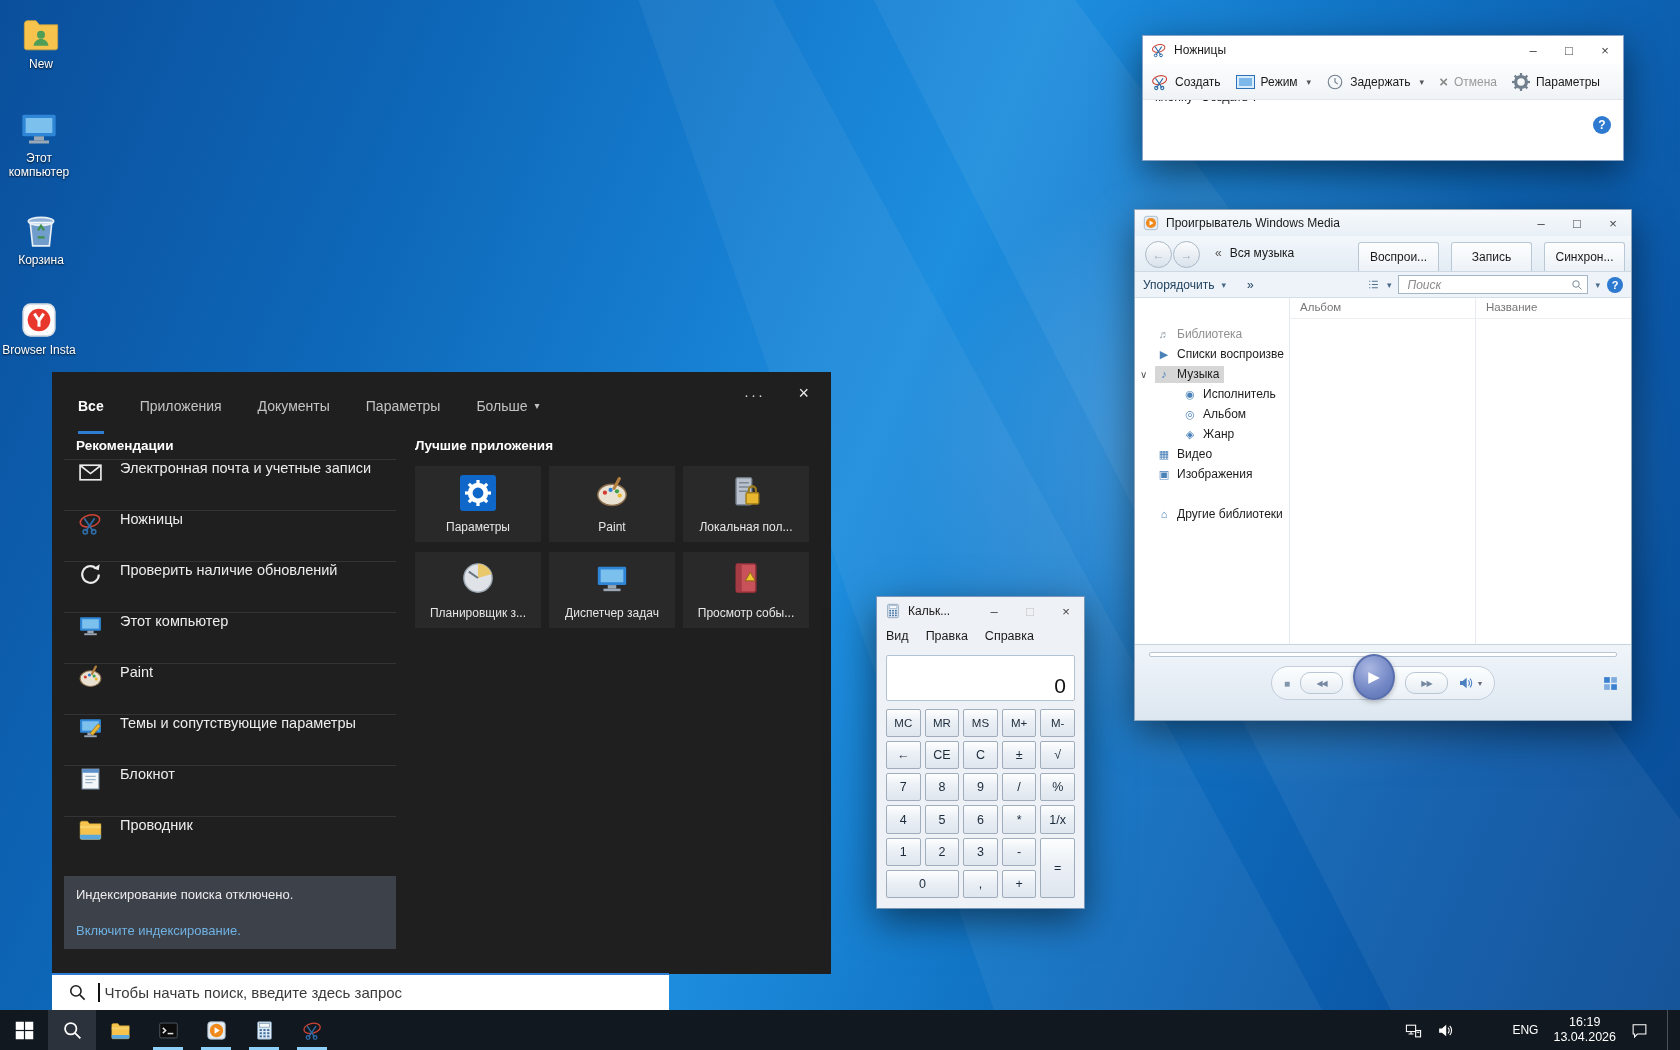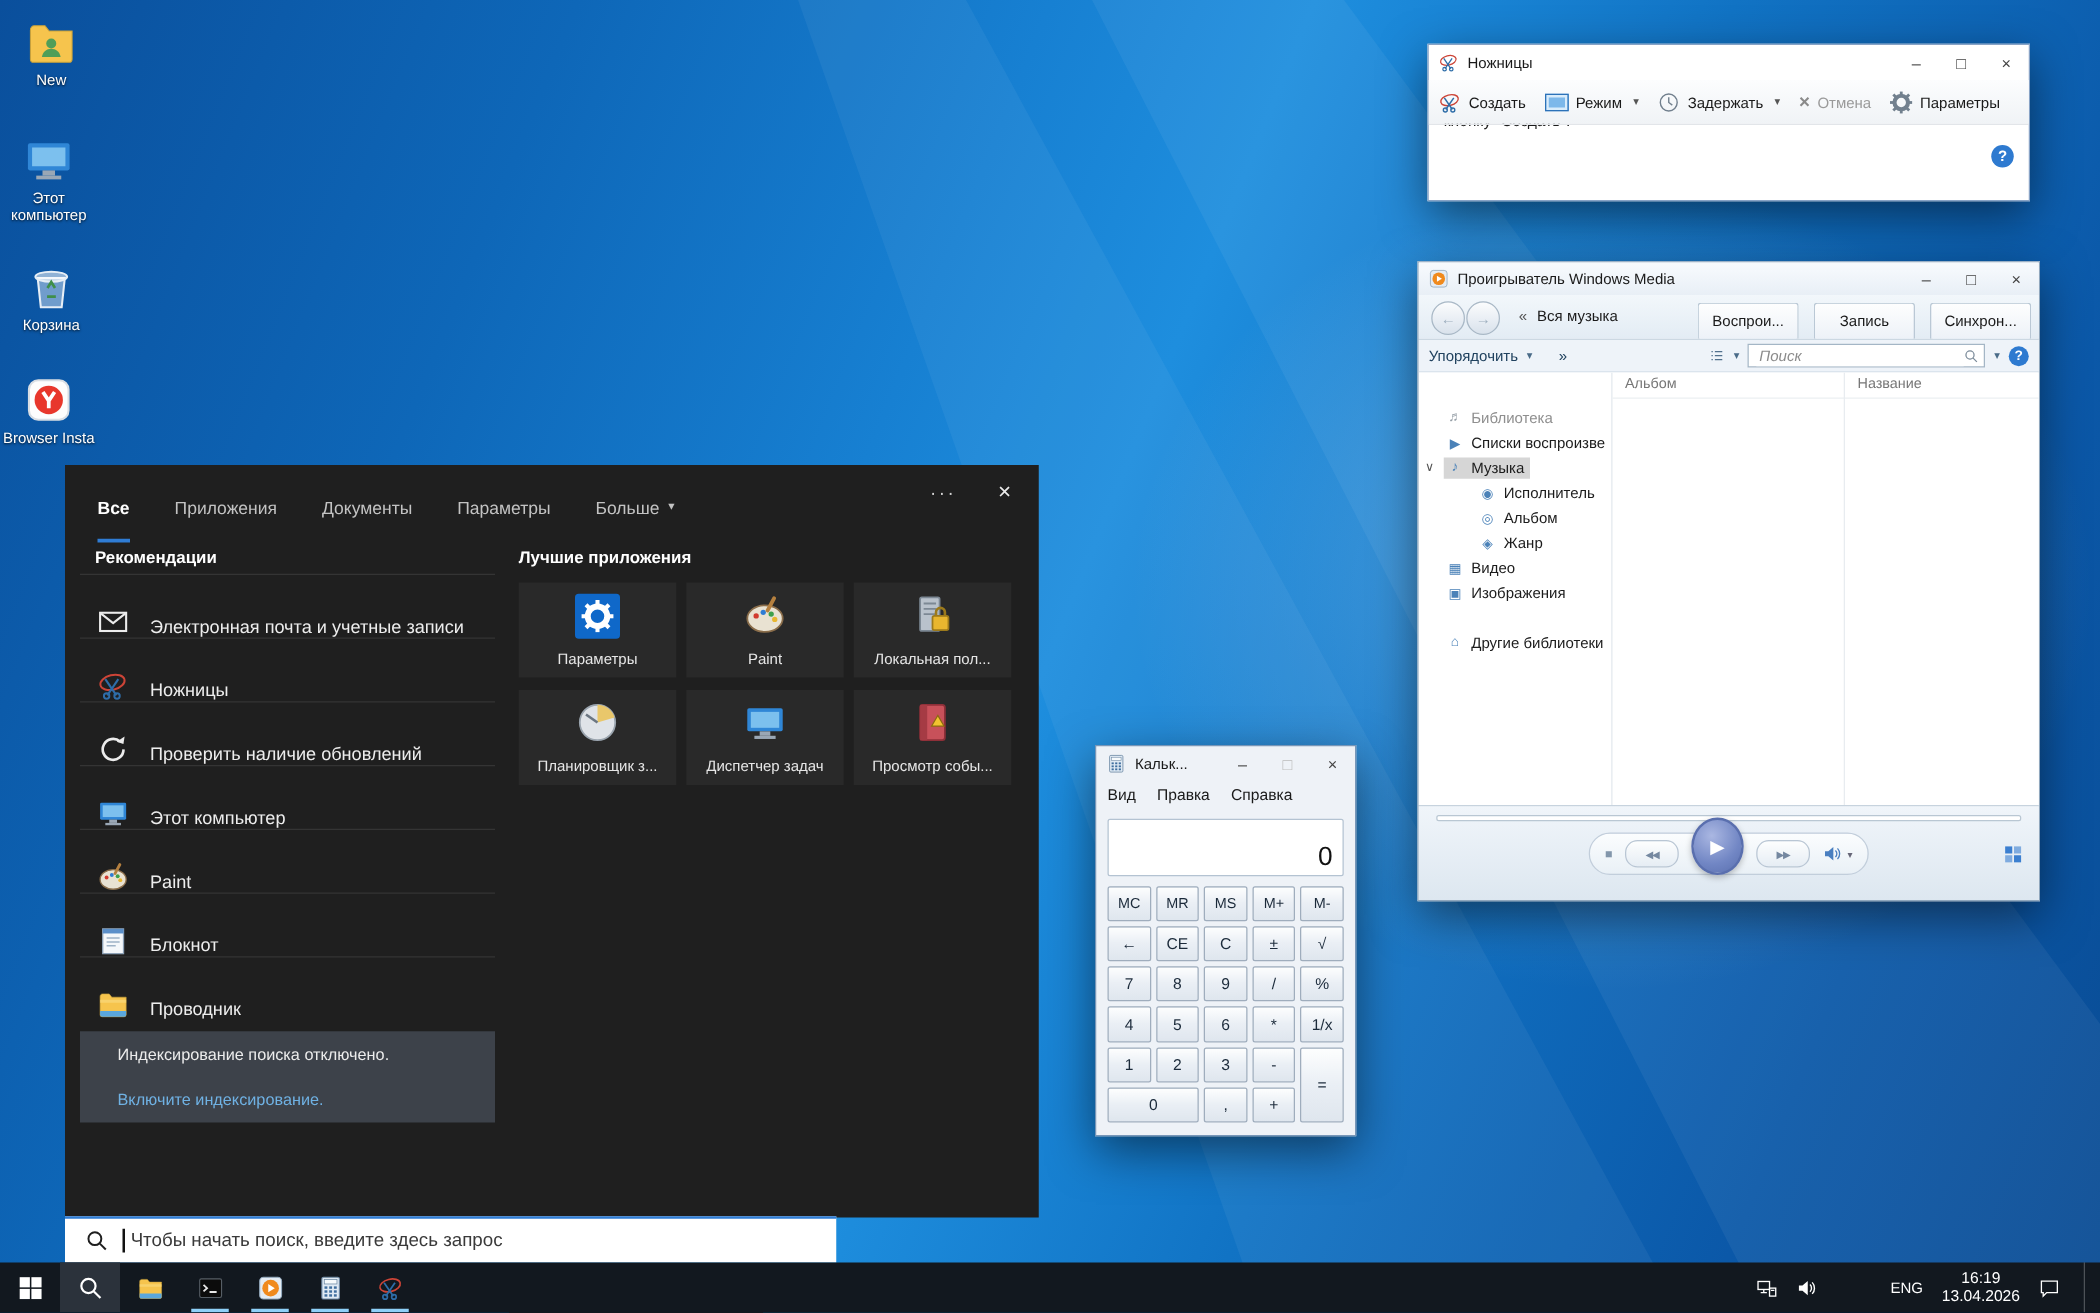--- a/index.html
+++ b/index.html
@@ -22,25 +22,25 @@
   .tabsrow{position:relative;height:46px;display:flex;gap:36px;padding:16px 0 0 26px;}
   .tab{font-size:14px;color:#c3c3c3;position:relative;padding-bottom:11px;cursor:pointer;display:flex;gap:7px;align-items:center;}
   .tab.active{color:#fff;font-weight:700;}
   .tab.active::after{content:"";position:absolute;left:0;bottom:0;width:100%;height:3px;background:#2f7cd4;}
   .tab .caret{font-size:10px;color:#c3c3c3;}
   .menu-ellipsis{position:absolute;right:66px;top:14px;color:#d5d5d5;font-size:15px;letter-spacing:2px;cursor:pointer;}
   .menu-close{position:absolute;right:22px;top:11px;color:#eaeaea;font-size:18px;cursor:pointer;}
   .col-header{font-size:13.5px;font-weight:700;color:#fff;}
   .left-col{position:absolute;left:12px;top:66px;width:332px;}
   .left-col .col-header{margin:0 0 6px 12px;}
-  .rec-item{height:50px;display:flex;align-items:flex-end;gap:17px;padding-left:14px;border-top:1px solid #343434;cursor:pointer;}
+  .rec-item{height:50px;display:flex;align-items:flex-start;gap:17px;padding-left:14px;border-top:1px solid #343434;cursor:pointer;}
   .rec-item:first-of-type{border-top:none;}
   .rec-item svg{width:25px;height:25px;color:#ececec;flex:none;}
   .rec-label{font-size:14.5px;color:#ededed;white-space:nowrap;}
-  .indexing{margin-top:9px;background:#3d424a;padding:11px 30px;}
+  .indexing{margin-top:9px;background:#3d424a;padding:11px 12px;}
   .indexing .t{font-size:13px;color:#ececec;}
   .indexing .l{font-size:13px;color:#6fb1e3;margin-top:21px;cursor:pointer;}
   .right-col{position:absolute;left:363px;top:66px;}
   .tiles{margin-top:13px;display:grid;grid-template-columns:repeat(3,126px);grid-auto-rows:76px;gap:10px 8px;}
   .tile{background:#292929;position:relative;display:flex;justify-content:center;cursor:pointer;}
   .tile .tic{position:absolute;top:9px;}
   .tile .tic svg{width:34px;height:34px;}
   .settings-badge{width:36px;height:36px;background:#0f68c9;border-radius:3px;display:flex;align-items:center;justify-content:center;}
   .settings-badge svg{width:26px!important;height:26px!important;color:#fff;}
   .tile-label{position:absolute;bottom:8px;font-size:12px;color:#e6e6e6;max-width:116px;overflow:hidden;white-space:nowrap;}
@@ -407,20 +407,26 @@
         <span class="rec-label">Этот компьютер</span>
       </div>
       <div class="rec-item">
         <svg>
             <use href="#sym-palette"></use>
           </svg>
         <span class="rec-label">Paint</span>
       </div>
       <div class="rec-item">
         <svg>
+            <use href="#sym-themes"></use>
+          </svg>
+        <span class="rec-label">Темы и сопутствующие параметры</span>
+      </div>
+      <div class="rec-item">
+        <svg>
             <use href="#sym-notepad"></use>
           </svg>
         <span class="rec-label">Блокнот</span>
       </div>
       <div class="rec-item">
         <svg>
             <use href="#sym-folder"></use>
           </svg>
         <span class="rec-label">Проводник</span>
       </div>

